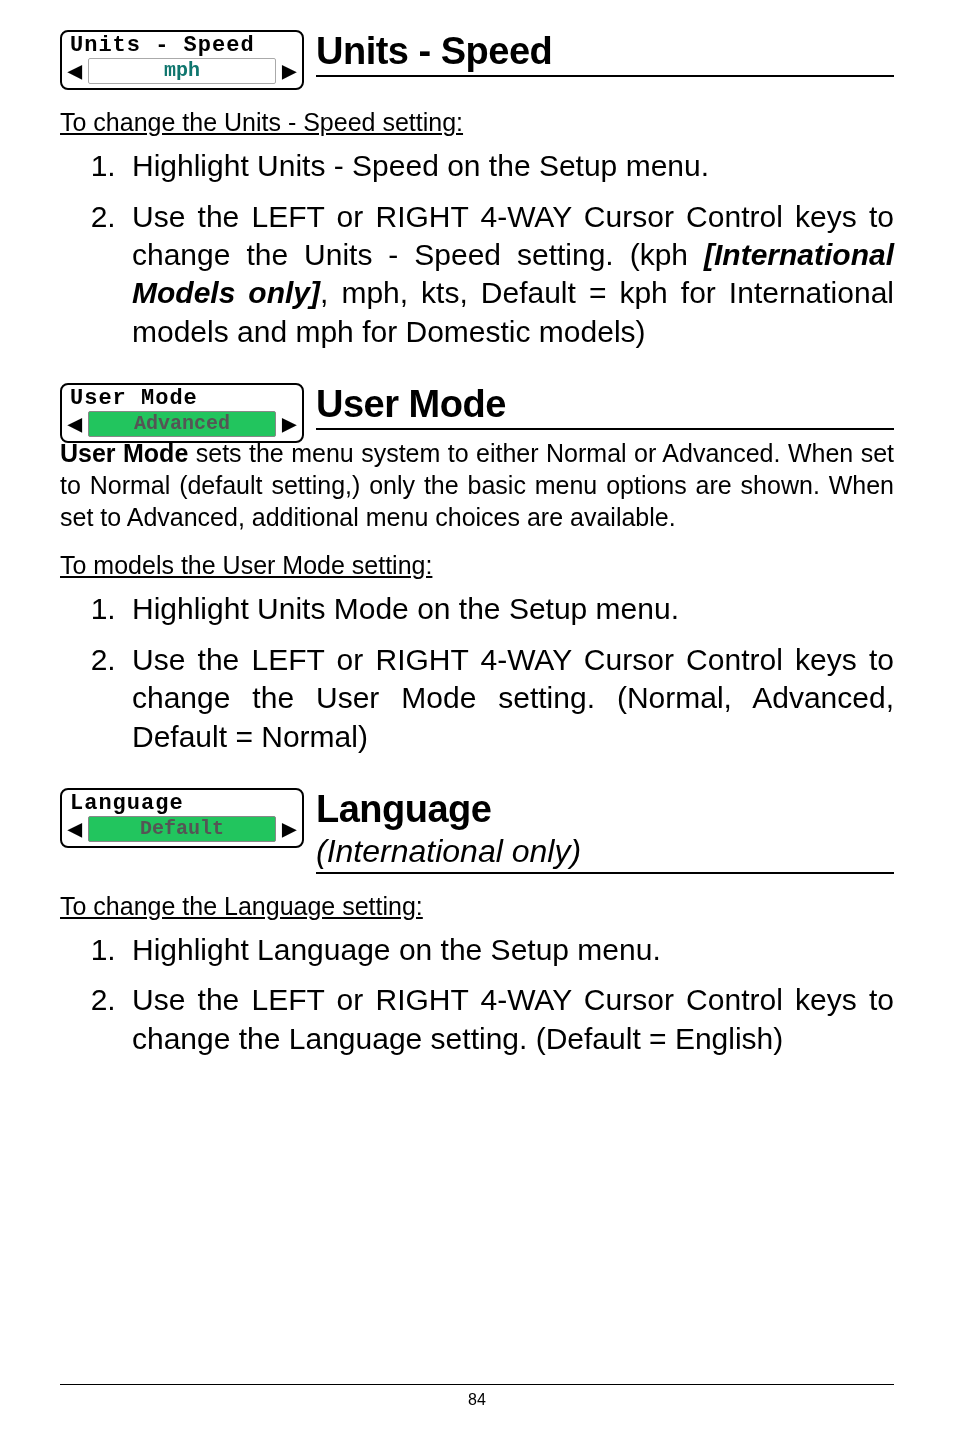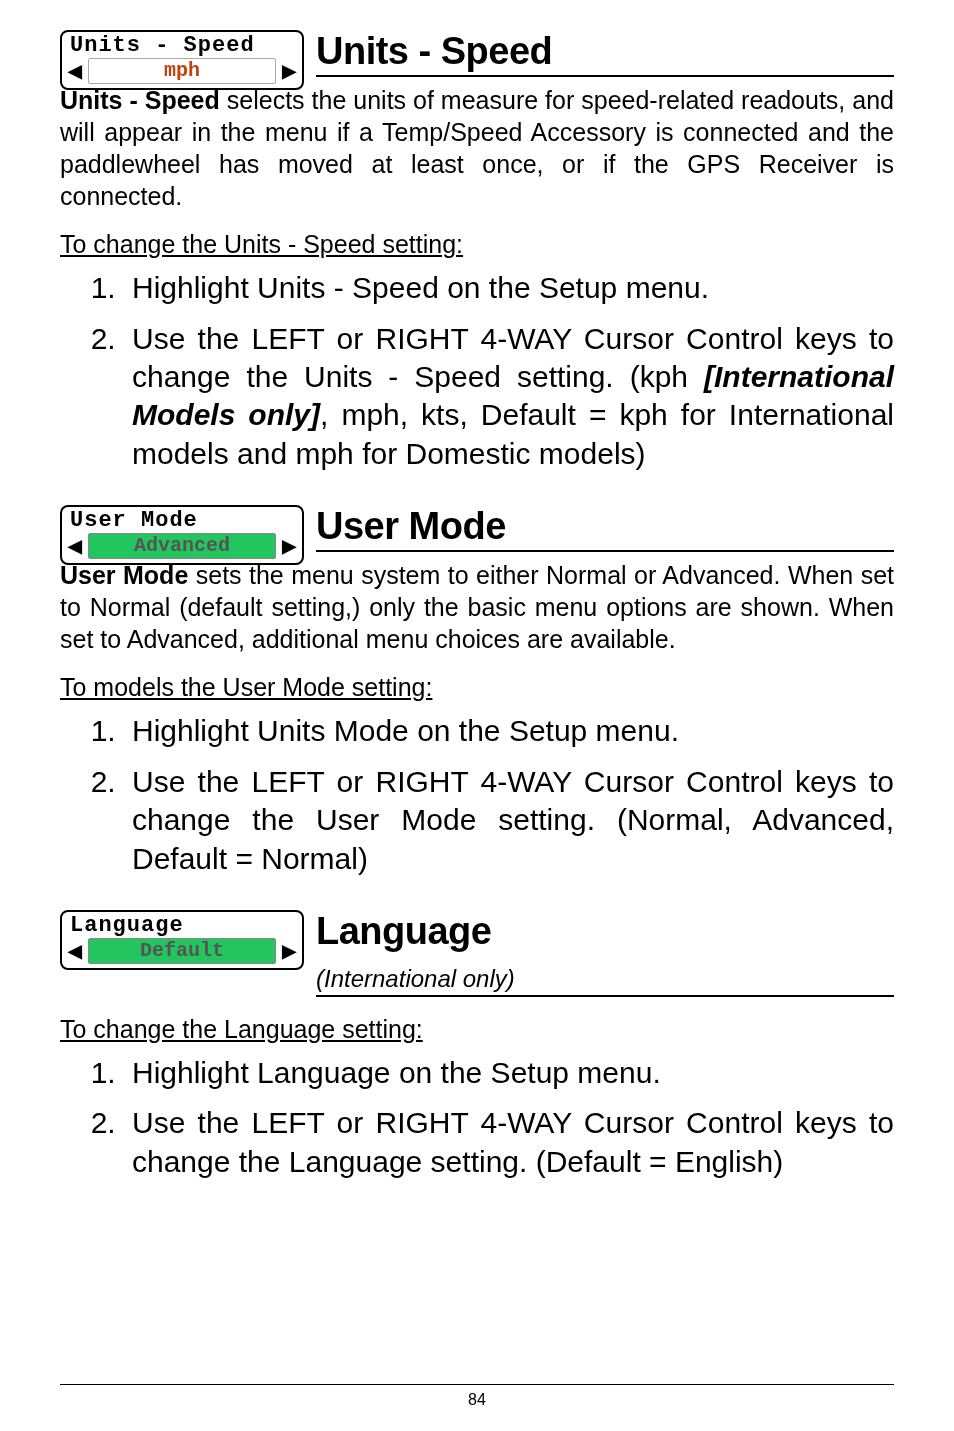--- a/index.html
+++ b/index.html
@@ -53,43 +53,43 @@
     padding: 0 18px;
     color: #555;
     text-align: center;
     flex: 1;
     margin: 0 6px;
     border-radius: 2px;
     line-height: 1.2;
   }
   .menu-box .value-row .val.mph {
     background: #fff;
-    color: #c2410c;
+    color: #0f766e;
     border: 1px solid #aaa;
   }
   .title-block {
     flex: 1;
     padding-top: 0px;
   }
   .title-text {
     font-size: 38px;
     font-weight: 900;
     font-family: Arial, sans-serif;
     letter-spacing: -0.5px;
   }
   .title-rule {
     border: none;
     border-top: 2px solid #000;
     margin-top: 2px;
   }
   .subtitle-italic {
     font-style: italic;
-    font-size: 24px;
+    font-size: 32px;
     font-family: "Helvetica Neue", Arial, sans-serif;
-    margin-top: 12px;
+    margin-top: 2px;
   }
   .body-text {
     font-size: 25px;
     line-height: 1.28;
     font-family: "Helvetica Neue Condensed", "Arial Narrow", Arial, sans-serif;
     font-stretch: condensed;
     text-align: justify;
   }
   .body-text.first-after-box {
     margin-top: -6px;
@@ -144,23 +144,20 @@
         <span class="tri">◀</span>
         <span class="val mph">mph</span>
         <span class="tri">▶</span>
       </div>
     </div>
     <div class="title-block">
       <div class="title-text">Units - Speed</div>
       <hr class="title-rule">
     </div>
   </div>
-  <p class="body-text first-after-box">
-    <span class="inline-bold">Units - Speed</span><span> selects the units of measure for speed-related readouts, and will appear in the menu if a Temp/Speed Accessory is connected and the paddlewheel has moved at least once, or if the GPS Receiver is connected.</span>
-  </p>
   <div class="sub-heading">To change the Units - Speed setting:</div>
   <ol class="steps">
     <li>Highlight Units - Speed on the Setup menu.</li>
     <li>
       <span>Use the LEFT or RIGHT 4-WAY Cursor Control keys to change the Units - Speed setting. (kph </span><span class="inline-italic-bold">[International Models only]</span><span>, mph, kts, Default = kph for International models and mph for Domestic models)</span>
     </li>
   </ol>
 </div>
 
 <div class="section">

